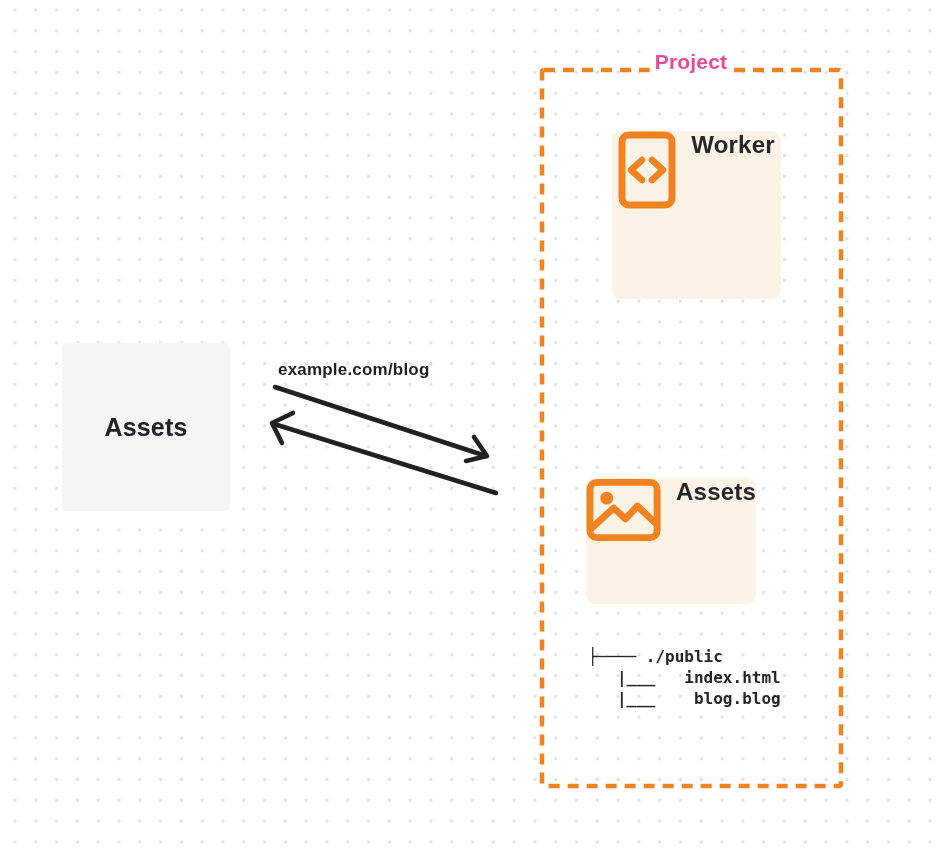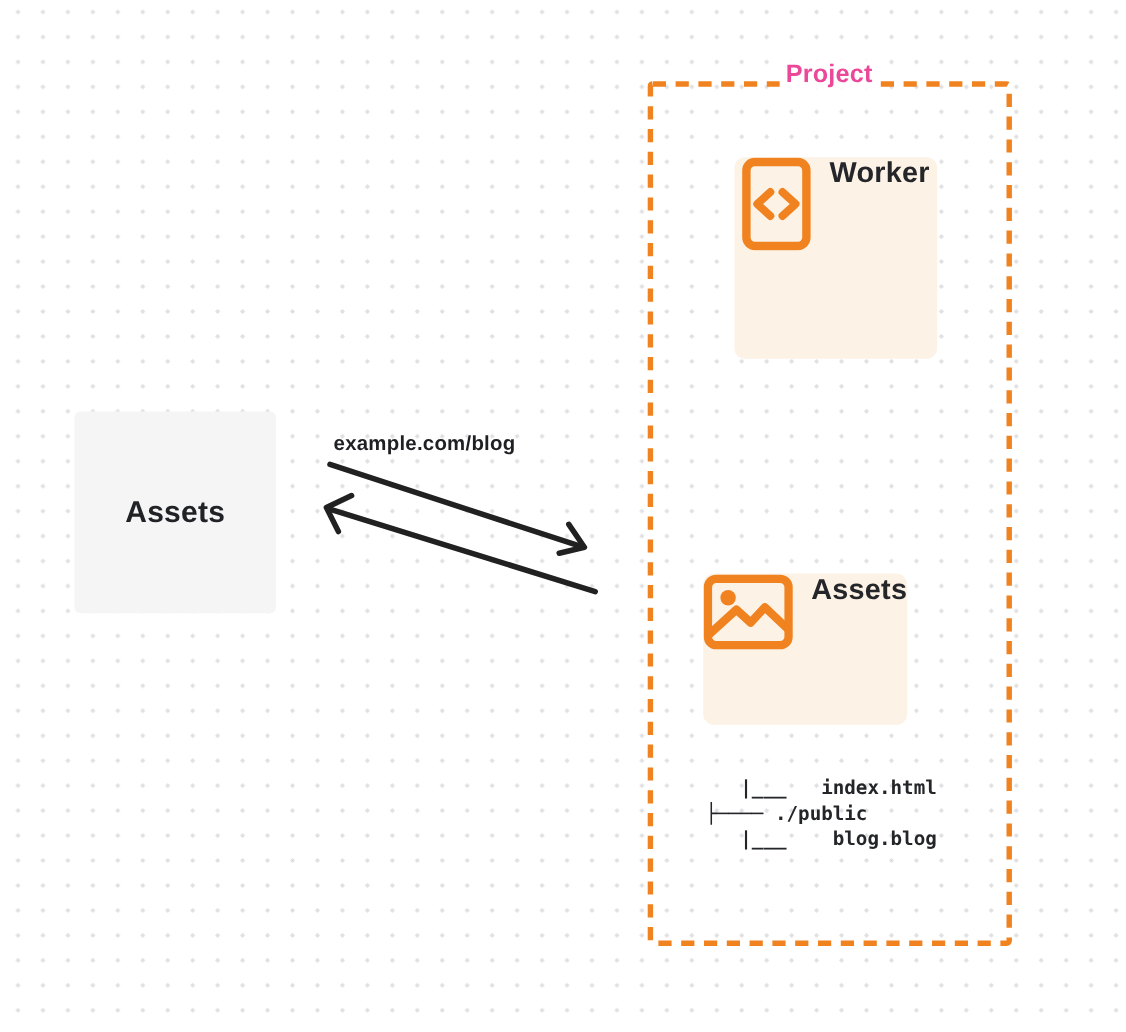--- a/index.html
+++ b/index.html
@@ -111,18 +111,18 @@
           </clipPath>
       </defs>
       <circle cx="21" cy="20" r="6.5" fill="#f0821f"></circle>
       <path d="M5 51 L28 30 L40 41 L52 28 L71 46" fill="none" stroke="#f0821f" stroke-width="7" stroke-linecap="round" stroke-linejoin="round" clip-path="url(#imgclip)"></path>
       <rect x="4" y="4" width="68" height="56" rx="7" fill="none" stroke="#f0821f" stroke-width="7"></rect>
     </svg>
     <span class="label">Assets</span>
   </div>
 
   <div class="file-tree">
+    <div class="tree-line">├──── ./public</div>
     <div class="tree-line">   |___   index.html</div>
-    <div class="tree-line">├──── ./public</div>
     <div class="tree-line">   |___    blog.blog</div>
   </div>
 
 </div>
 
 </body></html>

